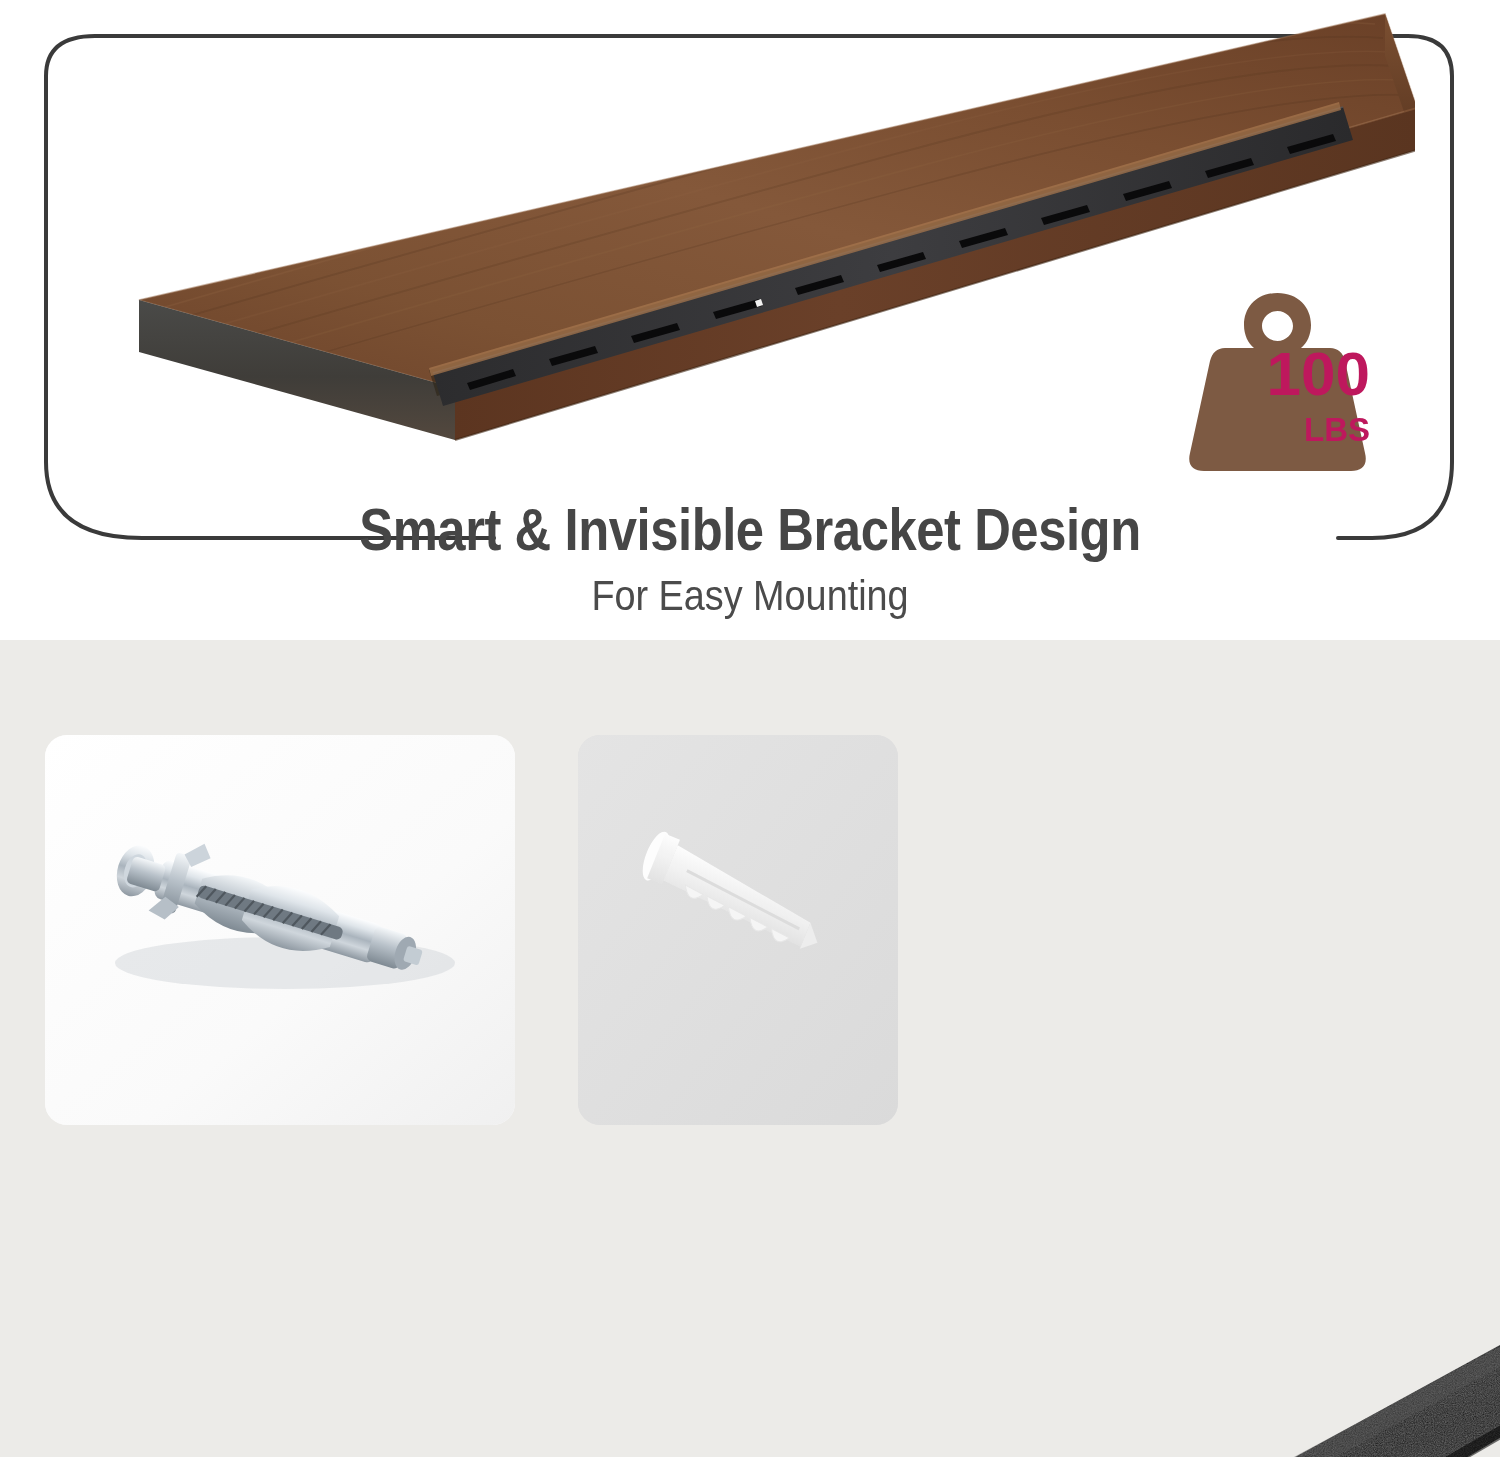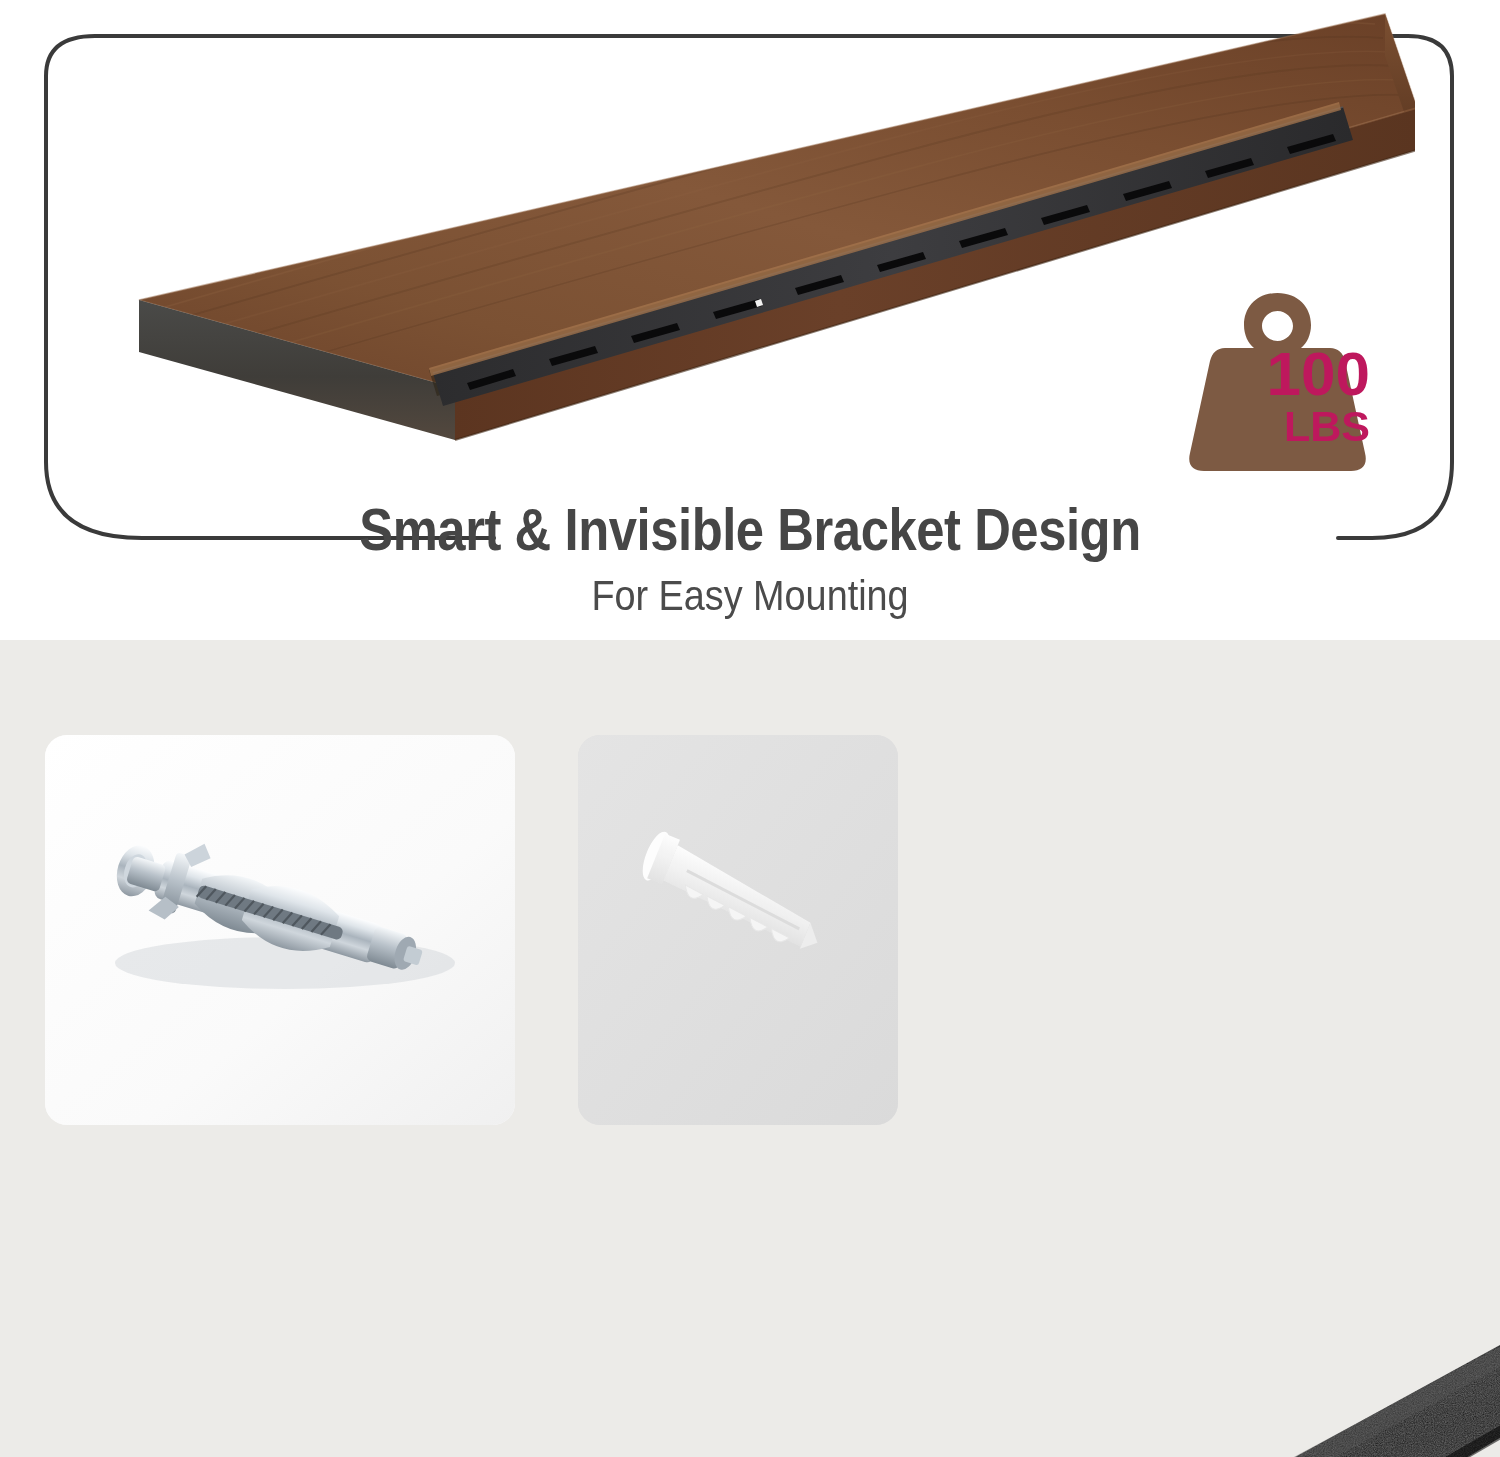--- a/index.html
+++ b/index.html
@@ -25,21 +25,21 @@
   .weight-svg{position:absolute;left:0;top:0;width:185px;height:190px;}
   .weight-text{
     position:absolute;left:0;top:58px;width:185px;
     text-align:right;color:#be185d;
     font-family:"Liberation Sans", sans-serif;
     font-weight:bold;line-height:1;
     letter-spacing:0px;
     pointer-events:none;
   }
   .weight-num{font-size:62px;display:block;}
-  .weight-unit{font-size:43px;display:block;margin-top:0;}
+  .weight-unit{font-size:33px;display:block;margin-top:8px;}
 
   .title-main{
     position:absolute;left:0;top:496px;width:1500px;
     text-align:center;
     font-family:"Liberation Sans Narrow","Liberation Sans",sans-serif;
     font-weight:bold;font-size:59px;color:#464646;
     letter-spacing:-0.5px;
     transform:scaleX(0.86);
     white-space:nowrap;
   }

